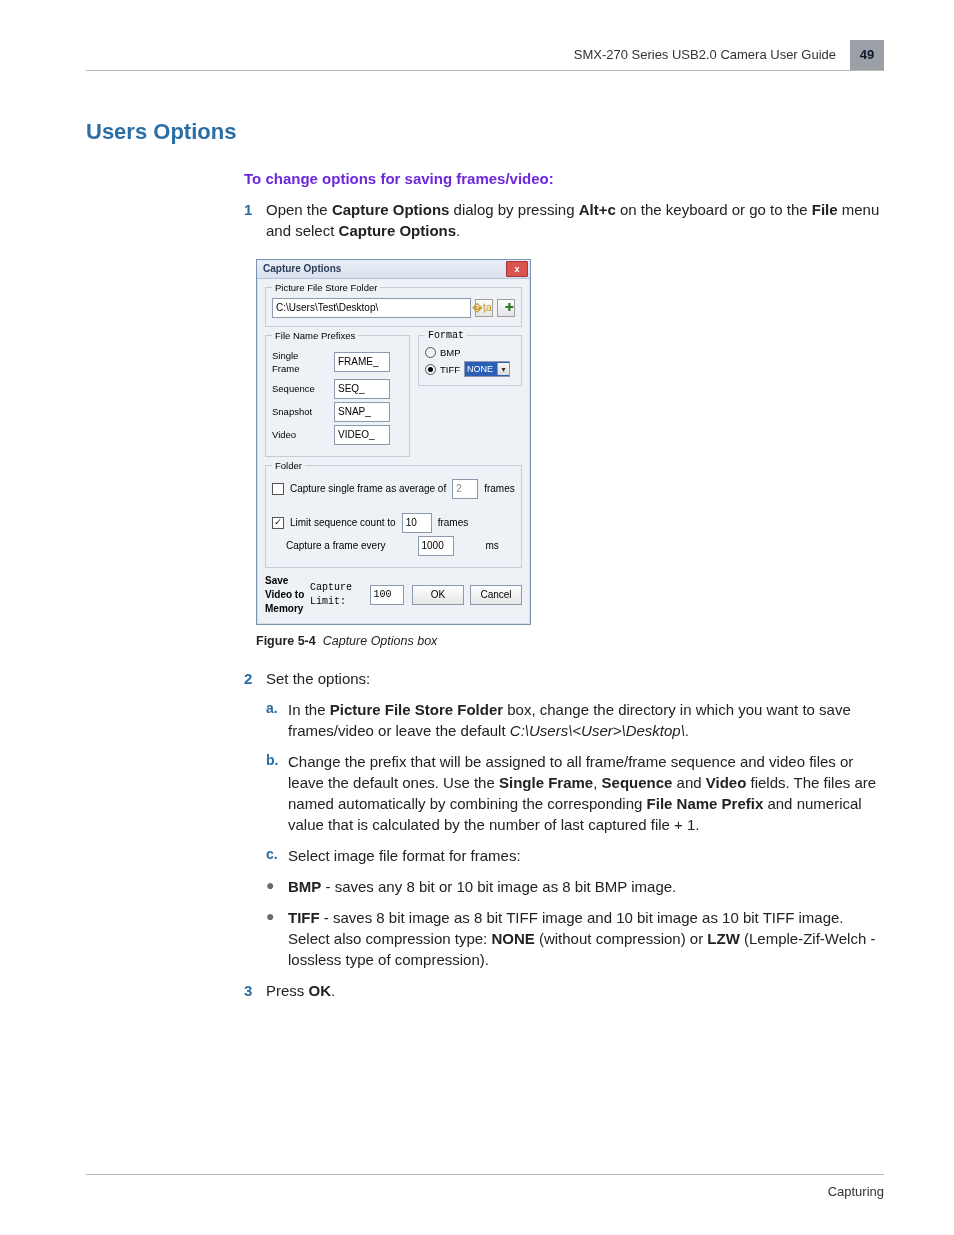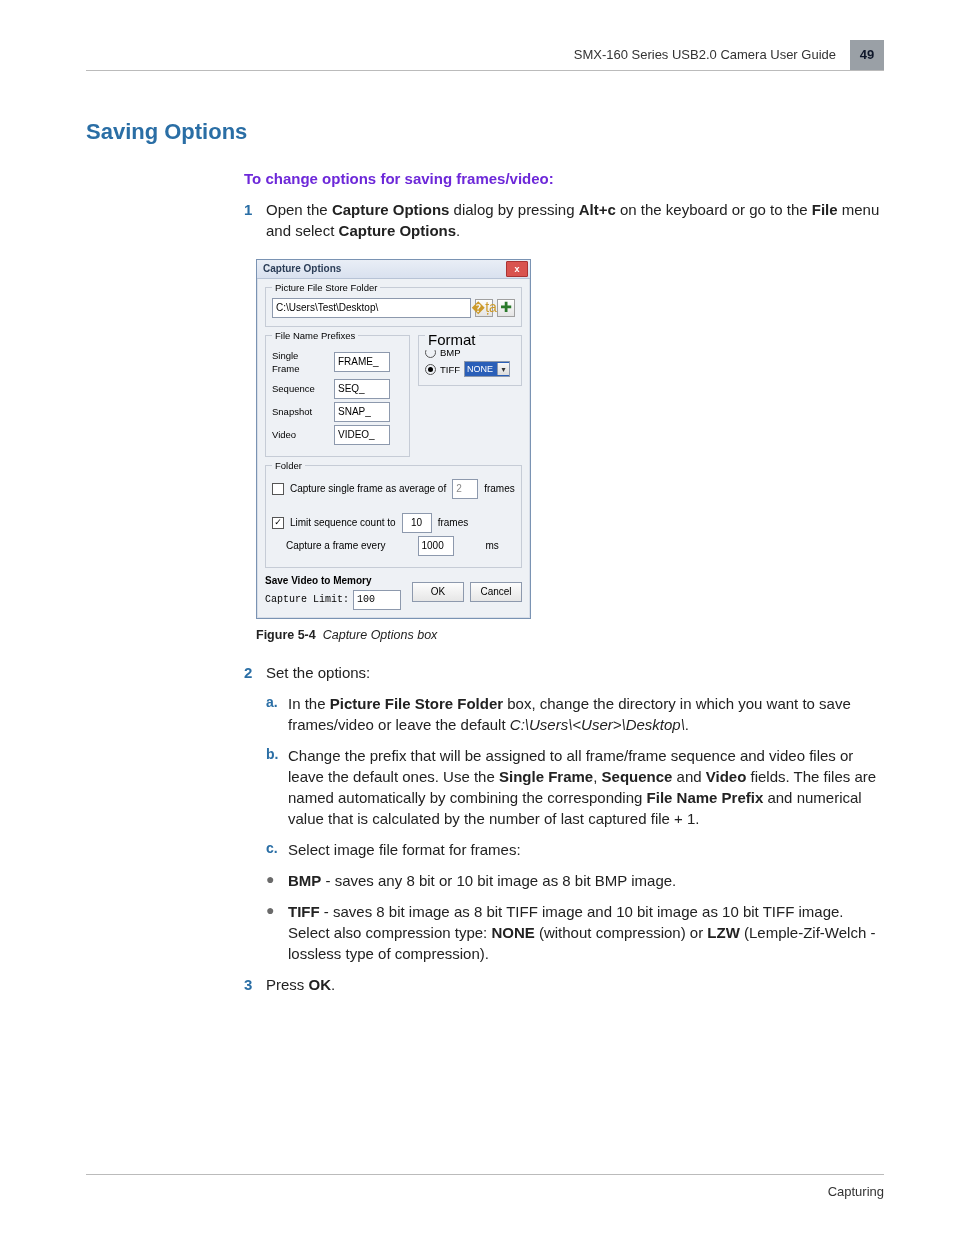--- a/index.html
+++ b/index.html
@@ -120,37 +120,37 @@
     background: #fff;
     font-size: 10px;
     padding: 2px 3px;
     height: 14px;
     box-sizing: content-box;
   }
   .icon-btn {
     width: 16px; height: 16px;
     border: 1px solid #a0a0a0;
     background: linear-gradient(#fefefe,#e4e4e4);
-    display:flex; align-items:center; justify-content:center;
-    font-size: 14px;
+    display:flex; align-items:center; justify-content:flex-end;
+    font-size: 11px;
   }
   .icon-btn.folder { color:#cc9a2a; }
   .icon-btn.disk { color:#2a7a2a; }
   .row { display:flex; align-items:center; margin: 3px 0; gap:6px; }
   .lbl { width: 56px; font-size:9.5px; }
   .cols { display:flex; gap:8px; align-items:flex-start; }
   .col { flex:1; }
   .fmt-grp {
     border: 1px solid #c6ccd6;
     position: relative;
     padding: 8px 6px 6px 6px;
     width: 90px;
   }
   .fmt-grp .legend {
-    position:absolute; top:-7px; left:6px; background:#eef1f5; padding:0 3px; font-size:15px;
+    position:absolute; top:-7px; left:6px; background:#eef1f5; padding:0 3px; font-size:10px;font-family:Liberation Mono, monospace;
   }
   .radio { display:flex; align-items:center; gap:4px; font-size:9.5px; margin:2px 0;}
   .radio .o {
     width:9px; height:9px; border:1px solid #555; border-radius:50%;
     display:inline-flex; align-items:center; justify-content:center;
   }
   .radio .o.filled::after { content:""; width:5px; height:5px; background:#000; border-radius:50%; }
   .combo {
     border:1px solid #8d99ad; background:#2a5fb8; color:#fff;
     font-size:9px; padding:0 2px; height:14px;
@@ -166,21 +166,21 @@
   .chk {
     width:10px; height:10px; border:1px solid #555; background:#fff;
     display:inline-flex; align-items:center; justify-content:center;
     font-size:9px; color:#000; line-height:1;
   }
   .footer-row {
     display:flex; align-items:center; justify-content:space-between;
     margin-top: 6px;
     gap: 8px;
   }
-  .footer-left { display:flex; flex-direction:column; gap:2px; }
+  .footer-left { display:flex; flex-direction:row; gap:2px; }
   .flset { display:flex; align-items:center; gap:4px;font-family:Liberation Mono, monospace;}
   .btn {
     width: 50px; height:18px;
     border:1px solid #8d99ad;
     background: linear-gradient(#fdfdfd,#e6e6e6);
     display:flex; align-items:center; justify-content:center;
     font-size:10px;
   }
 
   .page-footer {
@@ -192,25 +192,25 @@
     font-size: 13px;
     text-align: right;
     color: #333;
   }
 </style>
 </head>
 <body>
 
 <div class="page">
   <div class="header-row">
-    <div class="header-title">SMX-160 Series USB2.0 Camera User Guide</div>
+    <div class="header-title">SMX-270 Series USB2.0 Camera User Guide</div>
     <div class="page-number">49</div>
   </div>
 
-  <h1 class="section-title">Saving Options</h1>
+  <h1 class="section-title">Users Options</h1>
 
   <div class="body-indent">
 
     <p class="sub-head">To change options for saving frames/video:</p>
 
     <div class="num-step">
       <div class="n">1</div>
       <div class="t">
         <span>Open the </span><span class="b">Capture Options</span><span> dialog by pressing </span><span class="b">Alt+c</span><span> on the keyboard or go to the </span><span class="b">File</span><span> menu and select </span><span class="b">Capture Options</span><span>.</span>
       </div>
@@ -281,21 +281,21 @@
           <div class="row">
             <span class="chk"></span>
             <span>Capture single frame as average of</span>
             <div class="txt" style="width:18px; color:#888;">2</div>
             <span>frames</span>
           </div>
           <div style="height:8px;"></div>
           <div class="row">
             <span class="chk">✓</span>
             <span>Limit sequence count to</span>
-            <div class="txt" style="width:22px;text-align:center;">10</div>
+            <div class="txt" style="width:22px;">10</div>
             <span>frames</span>
           </div>
           <div class="row" style="padding-left:14px;gap:32px;">
             <span>Capture a frame every</span>
             <div class="txt" style="width:28px;">1000</div>
             <span>ms</span>
           </div>
         </div>
 
         <div class="footer-row">

